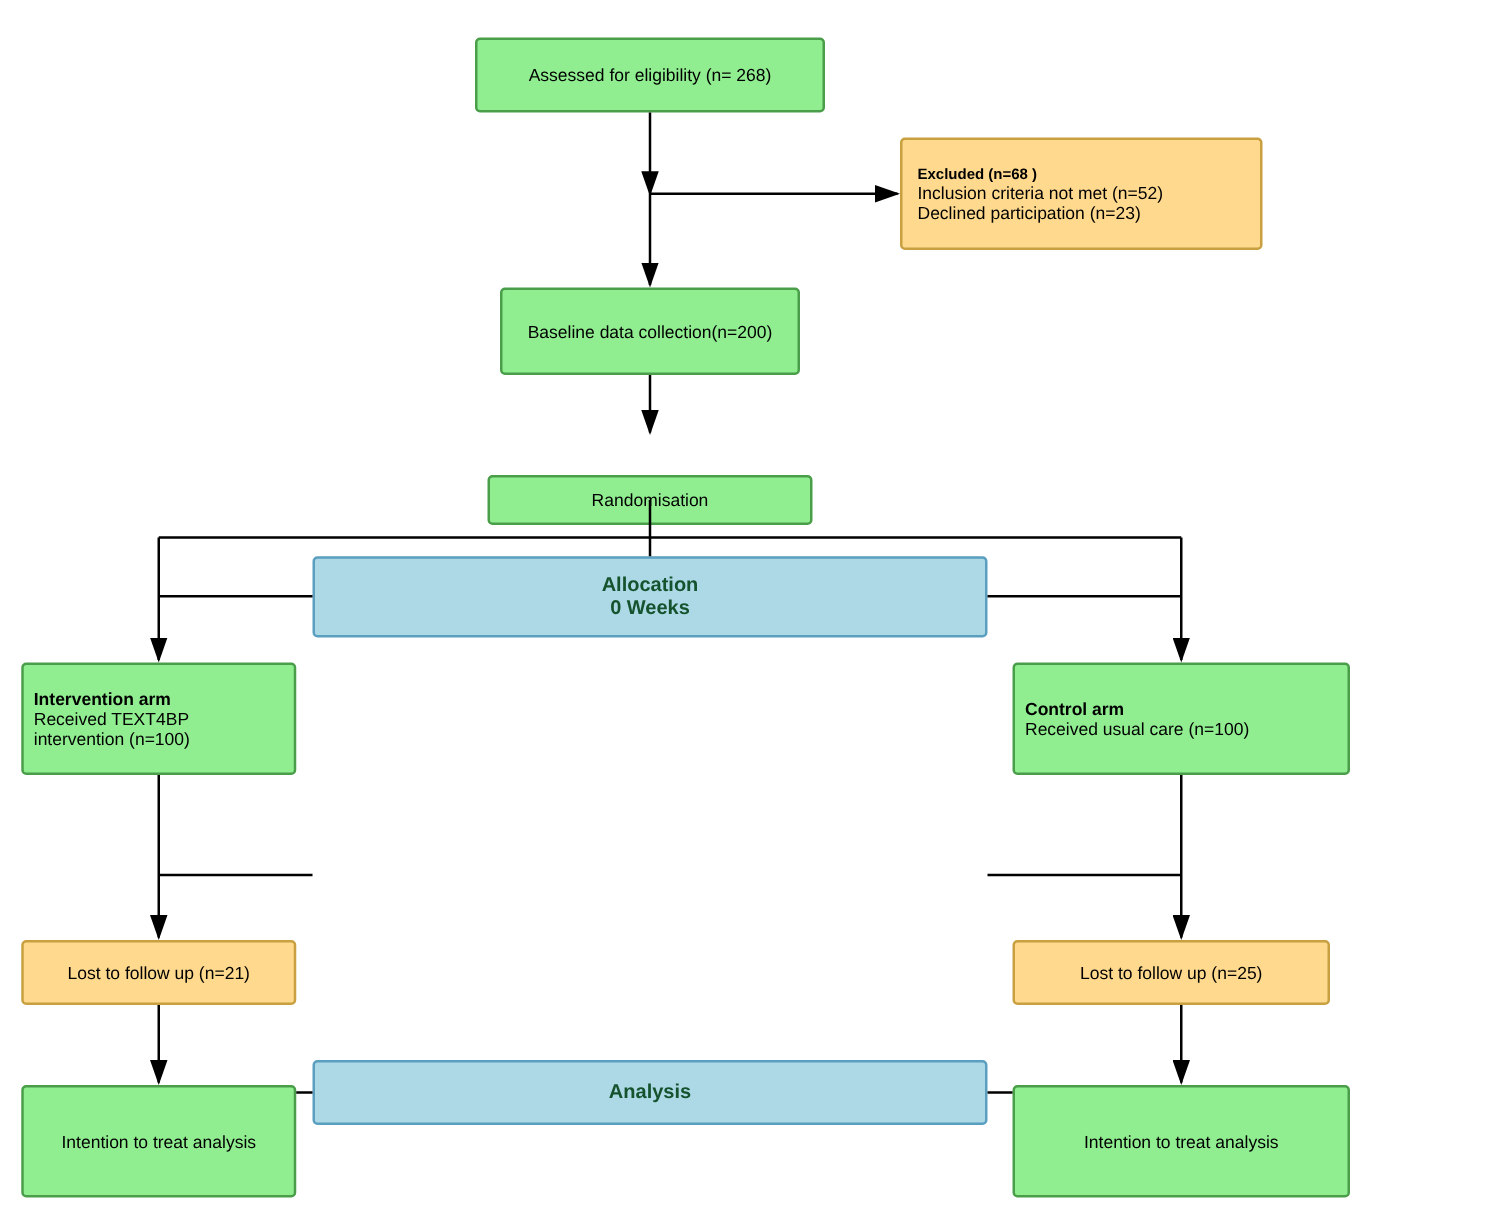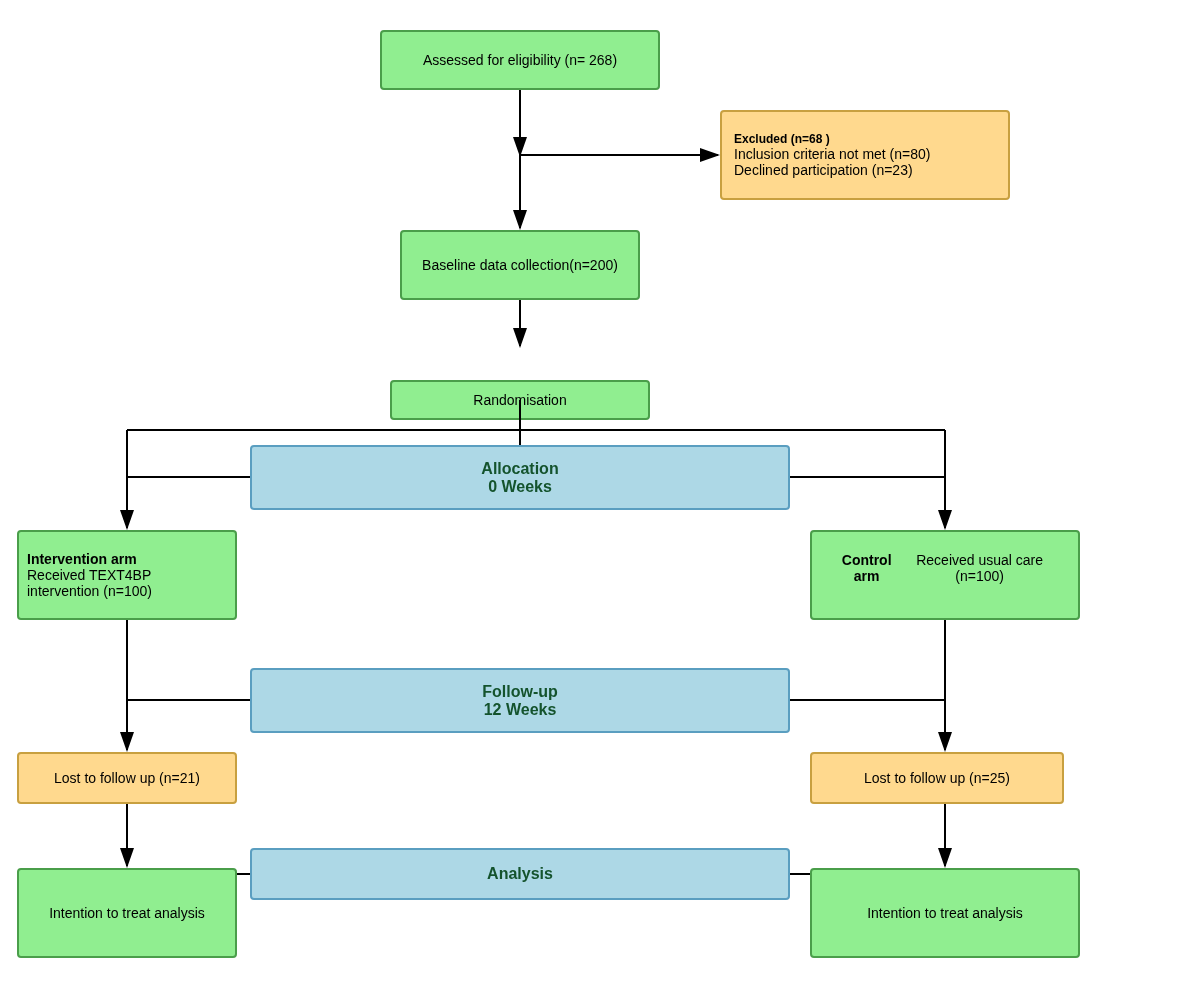--- a/index.html
+++ b/index.html
@@ -63,21 +63,21 @@
 <body>
 
 <div class="diagram">
 
   <div class="box green-box" style="top:30px; left:380px; width:280px; height:60px;">
     <span>Assessed for eligibility (n= 268)</span>
   </div>
 
   <div class="box orange-box" style="top:110px; left:720px; width:290px; height:90px; flex-direction:column; align-items:flex-start; justify-content:center;">
     <div style="font-weight:bold; font-size:12px;">Excluded (n=68 )</div>
-    <div>Inclusion criteria not met (n=80)</div>
+    <div>Inclusion criteria not met (n=52)</div>
     <div>Declined participation (n=23)</div>
   </div>
 
   <div class="box green-box" style="top:230px; left:400px; width:240px; height:70px; flex-direction:row;">
     <span>Baseline data collection</span>
     <span>(n=200)</span>
   </div>
 
   <div class="box green-box" style="top:364px; left:390px; width:260px; height:40px;margin-top:16px;">
     <span>Randomisation</span>
@@ -87,29 +87,25 @@
     <span style="font-weight:bold; font-size:16px;">Allocation</span>
     <span style="font-weight:bold; font-size:16px;">0 Weeks</span>
   </div>
 
   <div class="box green-box" style="top:530px; left:17px; width:220px; height:90px; flex-direction:column; align-items:flex-start; justify-content:center; padding:8px;">
     <div style="font-weight:bold;">Intervention arm</div>
     <div>Received TEXT4BP</div>
     <div>intervention (n=100)</div>
   </div>
 
-  <div class="box green-box" style="top:530px; left:810px; width:270px; height:90px; align-items:flex-start; justify-content:center; padding:20px;">
+  <div class="box green-box" style="top:530px; left:810px; width:270px; height:90px; flex-direction:column; align-items:flex-start; justify-content:center; padding:8px;">
     <div style="font-weight:bold;">Control arm</div>
     <div>Received usual care (n=100)</div>
   </div>
 
-  <div class="box blue-box" style="top:668px; left:250px; width:540px; height:65px; flex-direction:column;">
-    <span style="font-weight:bold; font-size:16px;">Follow-up</span>
-    <span style="font-weight:bold; font-size:16px;">12 Weeks</span>
-  </div>
 
   <div class="box orange-box" style="top:752px; left:17px; width:220px; height:52px;">
     <span>Lost to follow up (n=21)</span>
   </div>
 
   <div class="box orange-box" style="top:752px; left:810px; width:254px; height:52px;">
     <span>Lost to follow up (n=25)</span>
   </div>
 
   <div class="box blue-box" style="top:848px; left:250px; width:540px; height:52px;">

